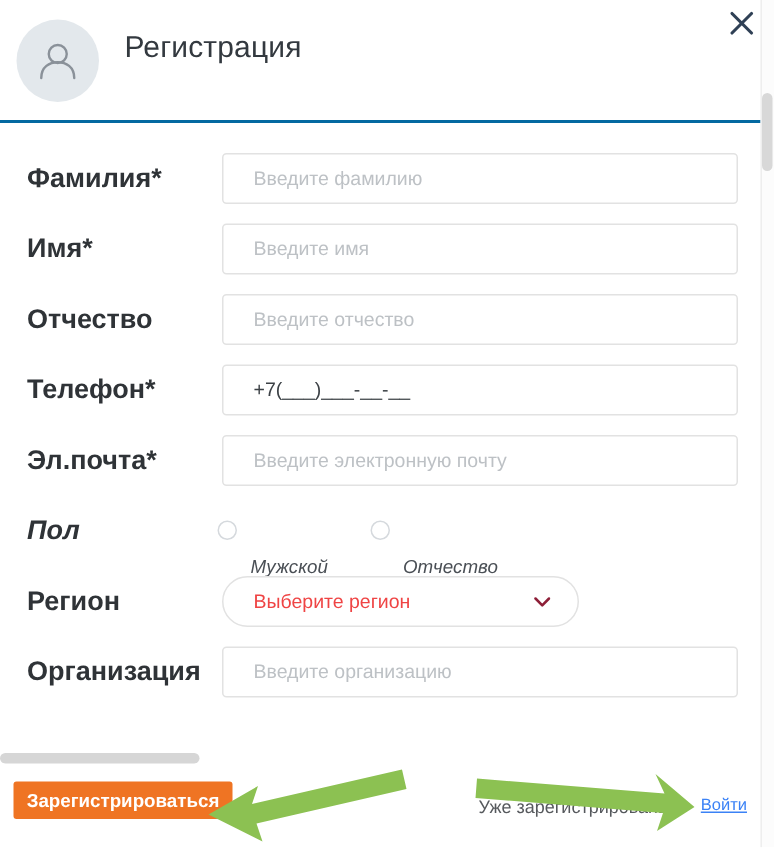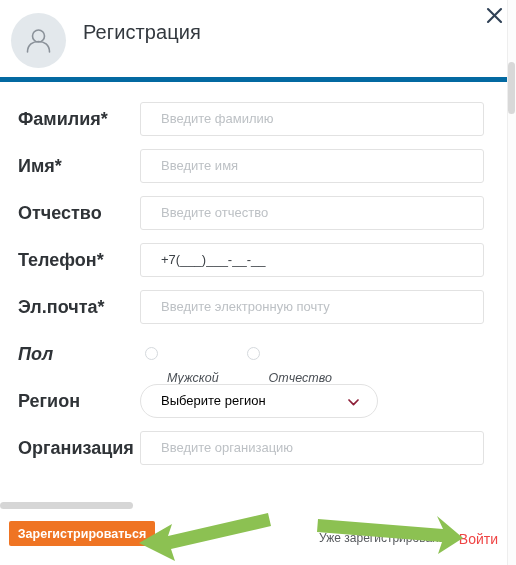--- a/index.html
+++ b/index.html
@@ -24,21 +24,21 @@
     overflow: hidden;
   }
 
   
   .header {
     position: absolute;
     left: 0; top: 0;
     width: 516px;
     height: 82px;
     background: #ffffff;
-    border-bottom: 5px solid #0369a1;
+    border-bottom: 2px solid #0369a1;
     box-sizing: border-box;
   }
   .avatar {
     position: absolute;
     left: 11px; top: 13px;
     width: 55px; height: 55px;
     border-radius: 50%;
     background: #e3e8ec;
   }
   .avatar svg { display: block; }
@@ -82,21 +82,21 @@
     top: 50%;
     transform: translateY(-50%);
     font-size: 18px;
     font-weight: bold;
     color: #2f3337;
     white-space: nowrap;
   }
 
   .field-wrap {
     position: absolute;
-    left: 140px;
+    left: 148px;
     top: 50%;
     transform: translateY(-50%);
   }
   .text-input {
     width: 344px;
     height: 34px;
     box-sizing: border-box;
     border: 1px solid #e2e2e2;
     border-radius: 3px;
     background: #ffffff;
@@ -116,21 +116,21 @@
     border: 1px solid #e2e2e2;
     border-radius: 18px;
     background: #ffffff;
     display: flex;
     align-items: center;
     cursor: pointer;
   }
   .select-text {
     padding-left: 20px;
     font-size: 13px;
-    color: #000000;
+    color: #ef4444;
     white-space: nowrap;
   }
   .select-caret {
     position: absolute;
     right: 18px;
     top: 50%;
     transform: translateY(-50%);
     display: block;
   }
 
@@ -189,22 +189,23 @@
     right: 62px;
     top: 25px;
     font-size: 12px;
     color: #56595d;
     white-space: nowrap;
   }
   .login-link {
     position: absolute;
     right: 18px;
     top: 25px;
-    font-size: 14px;
-    color: #ef4444;
+    font-size: 11px;
+    color: #3b82f6;
+    text-decoration: underline;
     white-space: nowrap;
     cursor: pointer;
   }
 
   
   .v-scroll-track {
     position: absolute;
     right: 0; top: 0;
     width: 9px;
     height: 565px;

